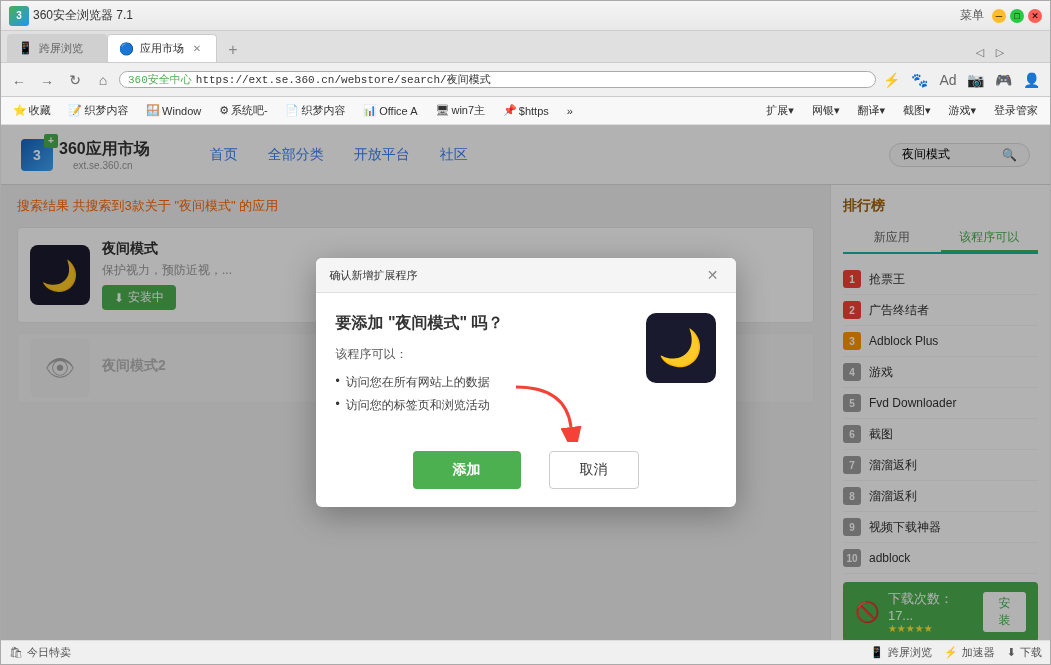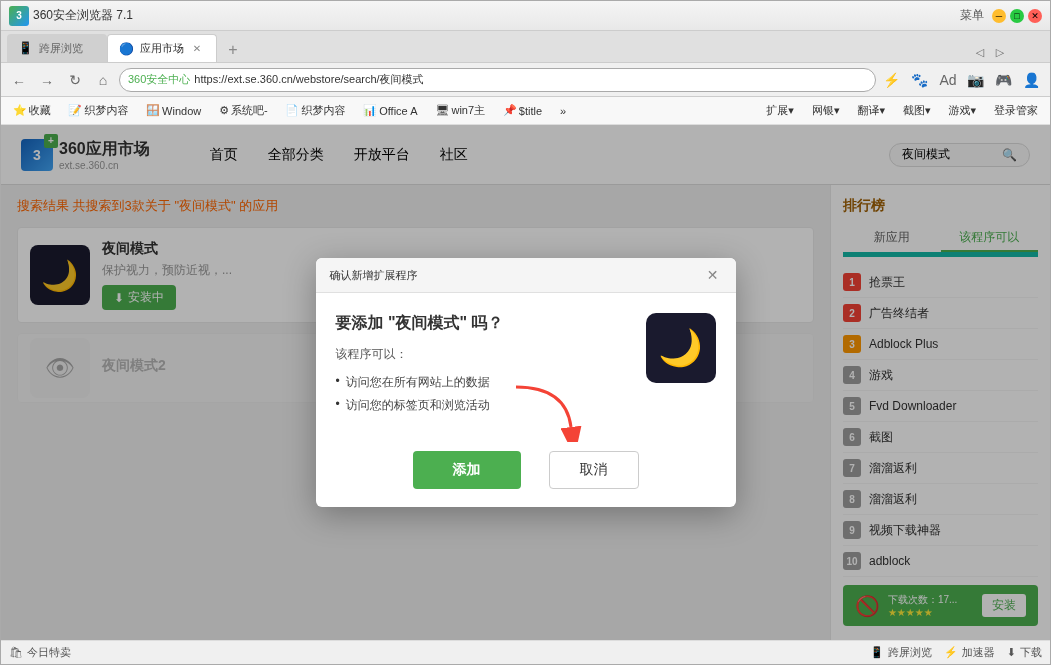--- a/index.html
+++ b/index.html
@@ -50,30 +50,30 @@
       width: 24px; height: 24px;
       background: none;
       border: none;
       cursor: pointer;
       display: flex; align-items: center; justify-content: center;
       color: #666; font-size: 14px;
       border-radius: 3px;
     }
     .address-bar {
       flex: 1;
-      height: 24px;
+      height: 17px;
       border: 1px solid #aaa;
       border-radius: 12px;
       background: white;
       display: flex;
-      align-items: center;
       padding: 0 8px;
       font-size: 12px;
       color: #333;
       overflow: hidden;
+      font-family: Liberation Mono, monospace;
     }
     .address-security {
       color: #4CAF50;
       font-size: 11px;
       margin-right: 4px;
       white-space: nowrap;
     }
     .address-url { color: #333; font-size: 11px; overflow: hidden; text-overflow: ellipsis; white-space: nowrap; }
 
     
@@ -132,21 +132,21 @@
       background: white;
       border-bottom: 1px solid #ddd;
       padding: 0 20px;
       display: flex;
       align-items: center;
       height: 60px;
     }
     .appstore-logo {
       display: flex; align-items: center; gap: 6px;
     }
-    .nav-link { font-size: 14px; color: #000000; cursor: pointer; padding: 4px 0; }
+    .nav-link { font-size: 14px; color: #3b82f6; cursor: pointer; padding: 4px 0; }
     .appstore-search {
       margin-left: auto;
       display: flex; align-items: center;
       border: 1px solid #ddd; border-radius: 20px;
       padding: 4px 12px; background: #f9f9f9;
     }
     .search-input { border: none; background: none; outline: none; font-size: 12px; width: 100px; }
     .search-icon { color: #999; font-size: 12px; }
 
     
@@ -195,21 +195,21 @@
 
     
     .sidebar {
       width: 220px;
       background: white;
       border-left: 1px solid #e8e8e8;
       padding: 12px;
     }
     .sidebar-title { font-size: 14px; font-weight: bold; color: #a16207; margin-bottom: 10px; }
     .ranking-tabs {
-      display: flex; border-bottom: 5px solid #14b8a6; margin-bottom: 10px;
+      display: flex; border-bottom: 2px solid #14b8a6; margin-bottom: 10px;
     }
     .ranking-tab {
       flex: 1; text-align: center; padding: 4px; cursor: pointer;
       font-size: 12px; color: #666;
     }
     .ranking-tab.active { color: #4CAF50; border-bottom: 2px solid #4CAF50; }
     .ranking-item {
       display: flex; align-items: center; gap: 8px;
       padding: 6px 0;
       border-bottom: 1px solid #f5f5f5;
@@ -231,21 +231,21 @@
       background: #4CAF50;
       border-radius: 4px;
       color: white;
       padding: 8px 12px;
       margin-top: 8px;
       display: flex;
       align-items: center;
       gap: 8px;
       cursor: pointer;
     }
-    .install-count { font-size: 10px; }
+    .install-count { font-size: 13px; }
     .install-btn-sm {
       background: white;
       color: #4CAF50;
       border: none;
       padding: 3px 10px;
       border-radius: 3px;
       font-size: 12px;
       cursor: pointer;
       margin-left: auto;
     }
@@ -395,42 +395,42 @@
   </div>
 
   <div class="bookmarks-bar">
     <div class="bookmark-item">⭐ <span>收藏</span></div>
     <div class="bookmark-item">📝 <span>织梦内容</span></div>
     <div class="bookmark-item">🪟 <span>Window</span></div>
     <div class="bookmark-item">⚙ <span>系统吧-</span></div>
     <div class="bookmark-item">📄 <span>织梦内容</span></div>
     <div class="bookmark-item">📊 <span>Office A</span></div>
     <div class="bookmark-item">🖥 <span>win7主</span></div>
-    <div class="bookmark-item">📌 <span>$title</span></div>
+    <div class="bookmark-item">📌 <span>$https</span></div>
     <div class="bookmark-item">»</div>
     <div style="flex:1"></div>
     <div class="bookmark-item">扩展▾</div>
     <div class="bookmark-item">网银▾</div>
     <div class="bookmark-item">翻译▾</div>
     <div class="bookmark-item">截图▾</div>
     <div class="bookmark-item">游戏▾</div>
     <div class="bookmark-item">登录管家</div>
   </div>
 
   <div style="flex:1;display:flex;flex-direction:column;overflow:hidden;position:relative;">
 
     <div class="appstore-header" style="flex-shrink:0;">
       <div class="appstore-logo">
         <div style="position:relative;">
           <div style="width:32px;height:32px;background:linear-gradient(135deg,#1565C0,#42A5F5);border-radius:4px;display:flex;align-items:center;justify-content:center;color:white;font-weight:bold;font-size:14px;">3</div>
           <div style="position:absolute;top:-5px;right:-5px;width:14px;height:14px;background:#4CAF50;border-radius:2px;display:flex;align-items:center;justify-content:center;color:white;font-size:10px;font-weight:bold;">+</div>
         </div>
         <div>
           <div style="font-size:16px;font-weight:bold;color:#333;">360应用市场</div>
-          <div style="font-size:10px;color:#999;">ext.se.360.cn</div>
+          <div style="font-size:10px;color:#999;margin-left:14px;">ext.se.360.cn</div>
         </div>
       </div>
       <nav style="display:flex;gap:30px;margin-left:60px;">
         <a class="nav-link">首页</a>
         <a class="nav-link">全部分类</a>
         <a class="nav-link">开放平台</a>
         <a class="nav-link">社区</a>
       </nav>
       <div style="flex:1"></div>
       <div class="appstore-search">

